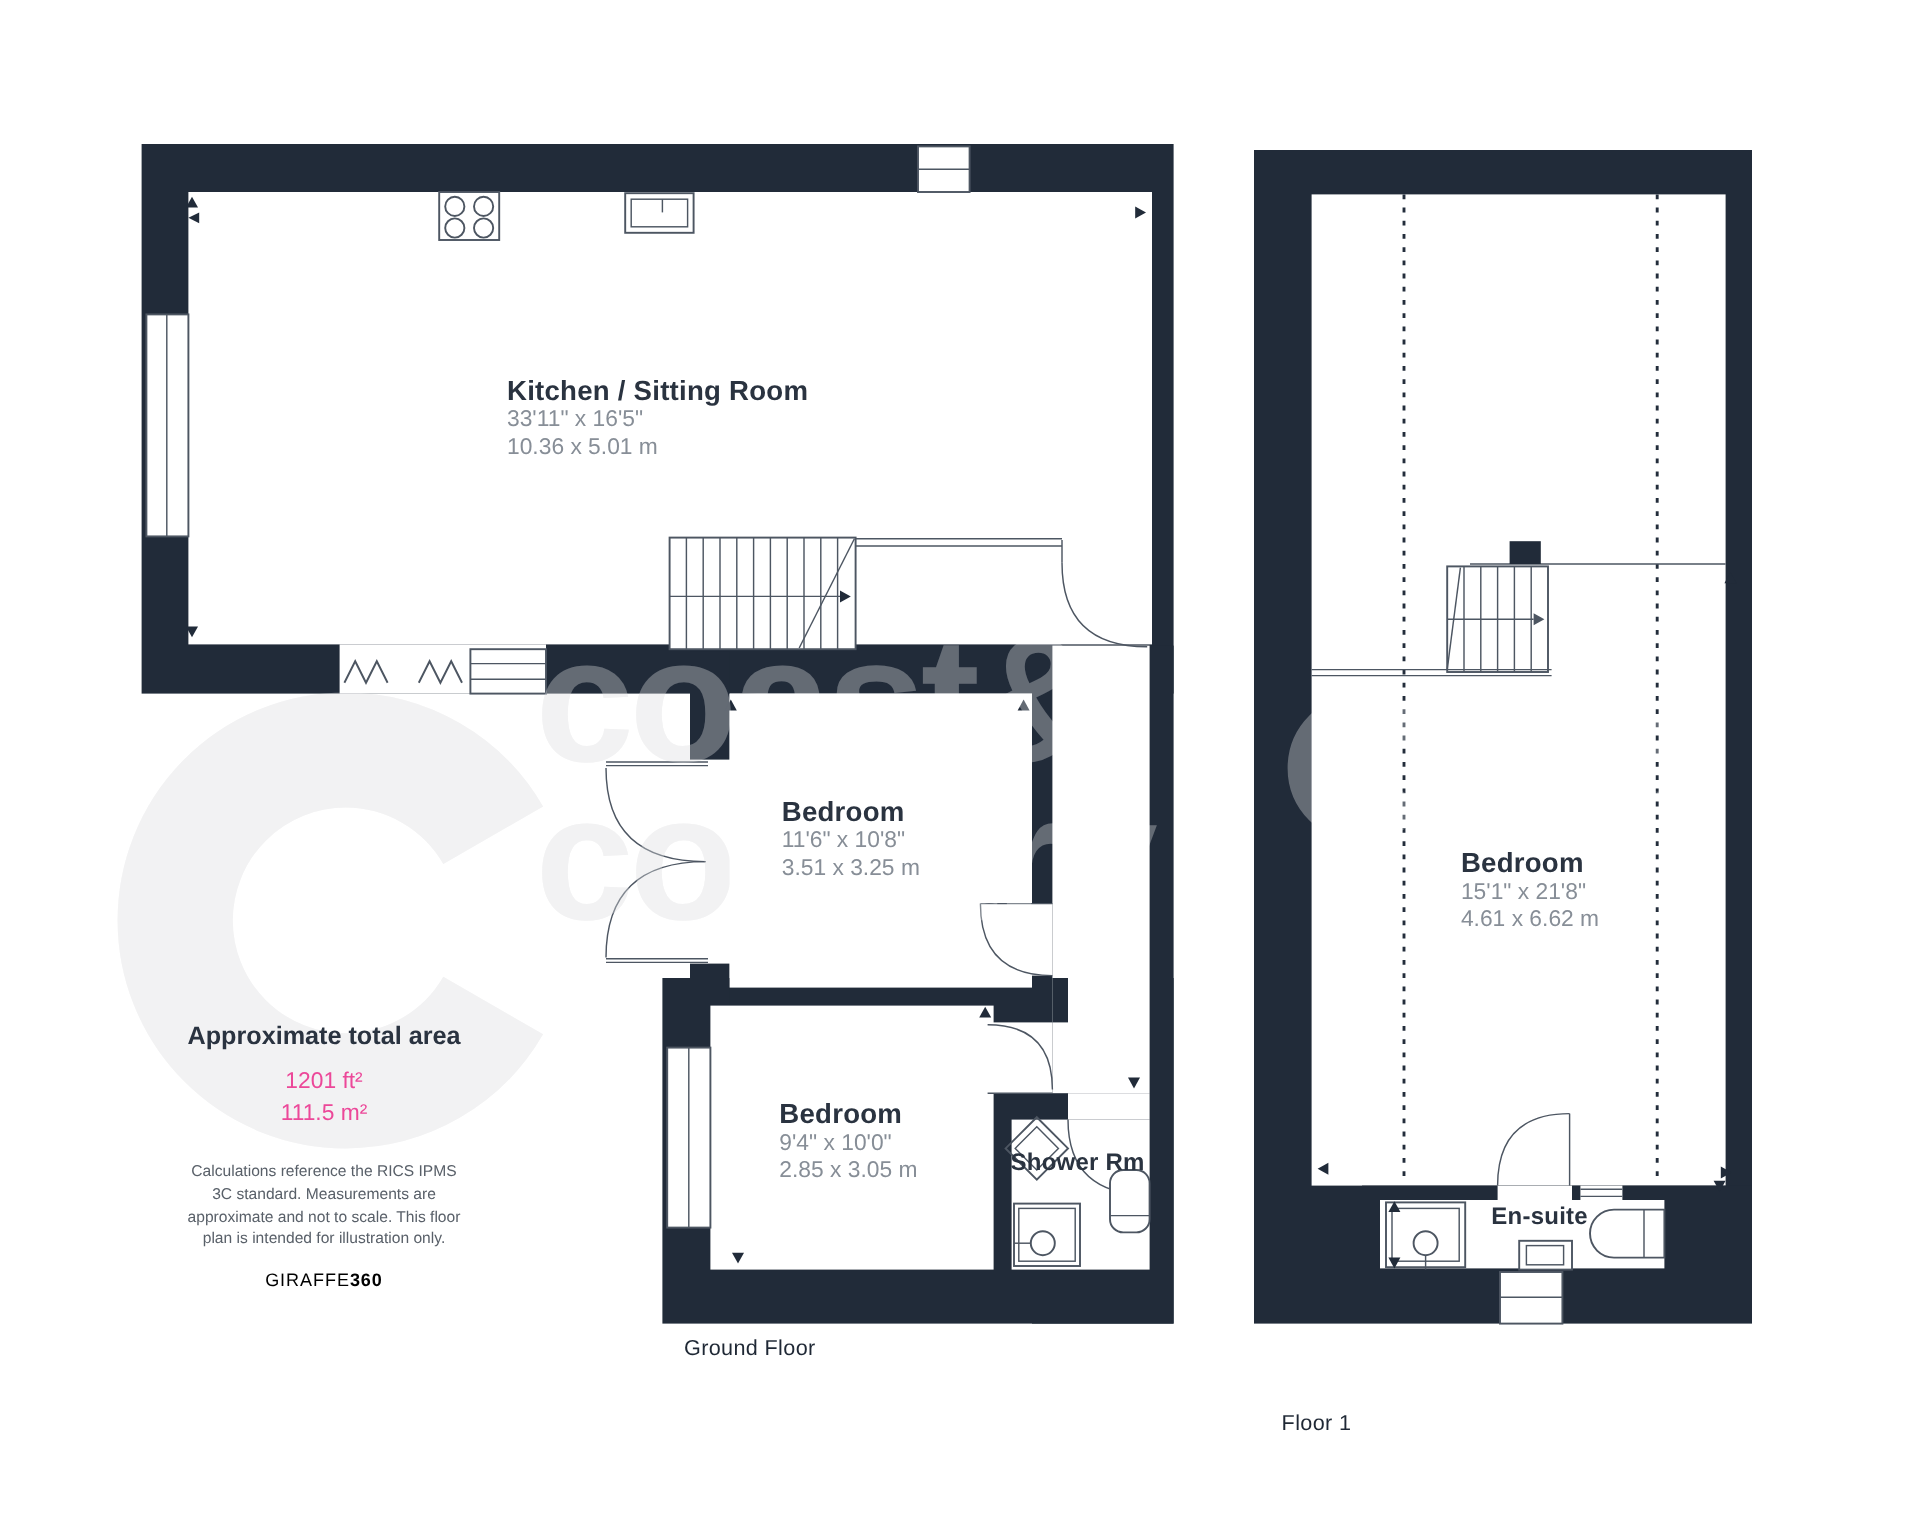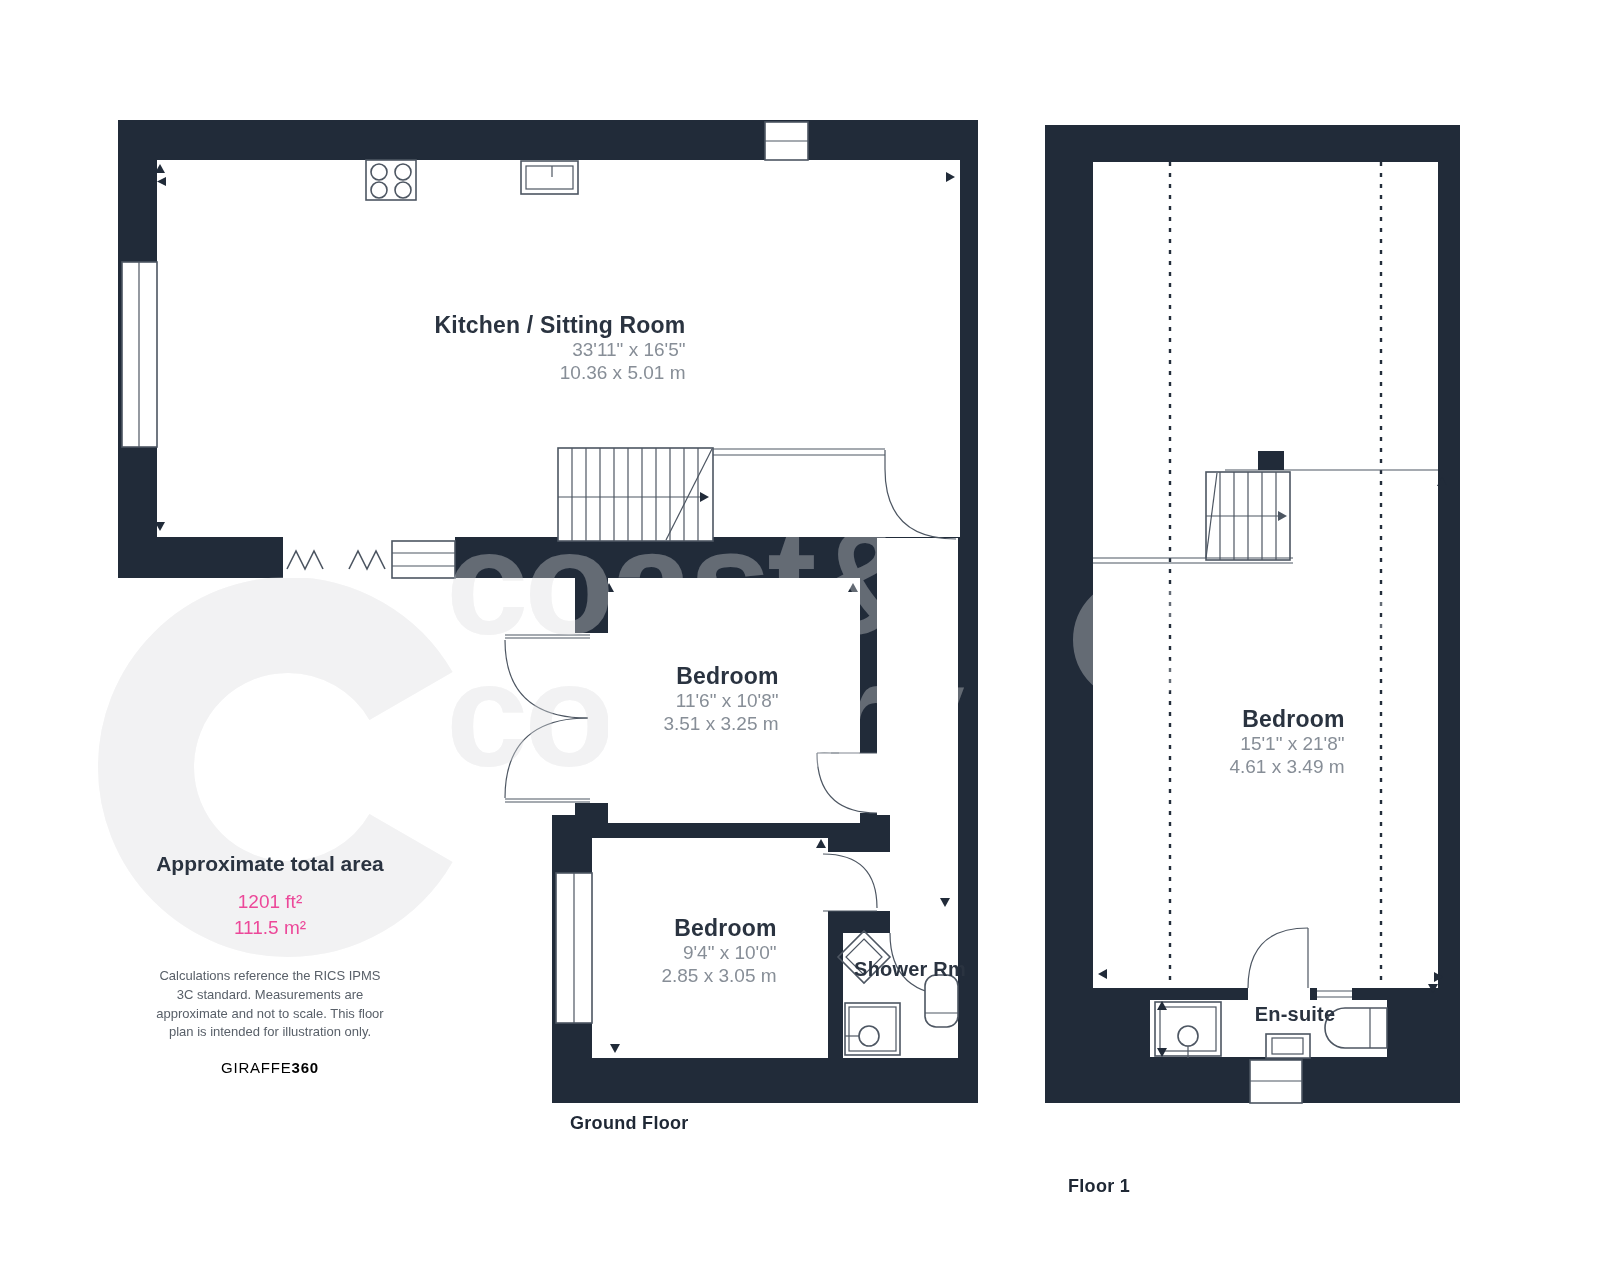--- a/index.html
+++ b/index.html
@@ -13,25 +13,25 @@
   .ln{stroke:#4d5662;stroke-width:1.6;fill:none;}
   .lnthin{stroke:#4d5662;stroke-width:1.2;fill:none;}
   .fx{fill:#ffffff;stroke:#4d5662;stroke-width:1.6;}
   .arrow{fill:#212b39;stroke:none;}
   .dash{stroke:#232d3b;stroke-width:2.4;fill:none;stroke-dasharray:4 7;}
   .wm-text{font-weight:700;fill:currentColor;letter-spacing:-4px;}
   .wm-text-lg{font-size:148px;}
   .wm-text-sm{font-size:54px;letter-spacing:-1px;}
   .wm-ring{fill:none;stroke:currentColor;}
 
-  .rlabel{position:absolute;transform:translateX(-50%);text-align:right;color:#2a3340;white-space:nowrap;margin-left:12px;}
+  .rlabel{position:absolute;transform:translateX(-50%);text-align:left;color:#2a3340;white-space:nowrap;}
   .rname{font-size:23px;font-weight:700;letter-spacing:.2px;line-height:26px;}
   .rname-sm{font-size:20px;font-weight:700;letter-spacing:.2px;line-height:22px;}
   .rdim{font-size:19px;color:#878e97;line-height:22px;margin-top:1px;}
-  .floor-label{position:absolute;font-size:18px;font-weight:700;color:#1f2835;letter-spacing:.3px;}
+  .floor-label{position:absolute;font-size:18px;font-weight:400;color:#1f2835;letter-spacing:.3px;}
 
   .area{position:absolute;left:270px;top:852px;transform:translateX(-50%);text-align:center;color:#2a3340;}
   .area-title{font-size:21px;font-weight:700;margin-bottom:13px;}
   .area-val{font-size:19px;color:#ec4899;line-height:26px;}
   .area-disclaimer{width:238px;margin:26px auto 12px;font-size:13px;line-height:18.8px;color:#596069;}
   .brand{margin-top:17px;font-size:15px;letter-spacing:.8px;color:#000000;}
   .brand b{font-weight:700;}
 </style>
 </head>
 <body>
@@ -258,21 +258,21 @@
     <div class="rdim">2.85 x 3.05 m</div>
   </div>
 
   <div class="rlabel" style="left:898px;top:958px">
     <div class="rname-sm">Shower Rm</div>
   </div>
 
   <div class="rlabel" style="left:1275px;top:706px">
     <div class="rname">Bedroom</div>
     <div class="rdim">15'1" x 21'8"</div>
-    <div class="rdim">4.61 x 3.49 m</div>
+    <div class="rdim">4.61 x 6.62 m</div>
   </div>
 
   <div class="rlabel" style="left:1283px;top:1003px">
     <div class="rname-sm">En-suite</div>
   </div>
 
   <div class="floor-label" style="left:570px;top:1113px">Ground Floor</div>
   <div class="floor-label" style="left:1068px;top:1176px">Floor 1</div>
 
   <div class="area">

